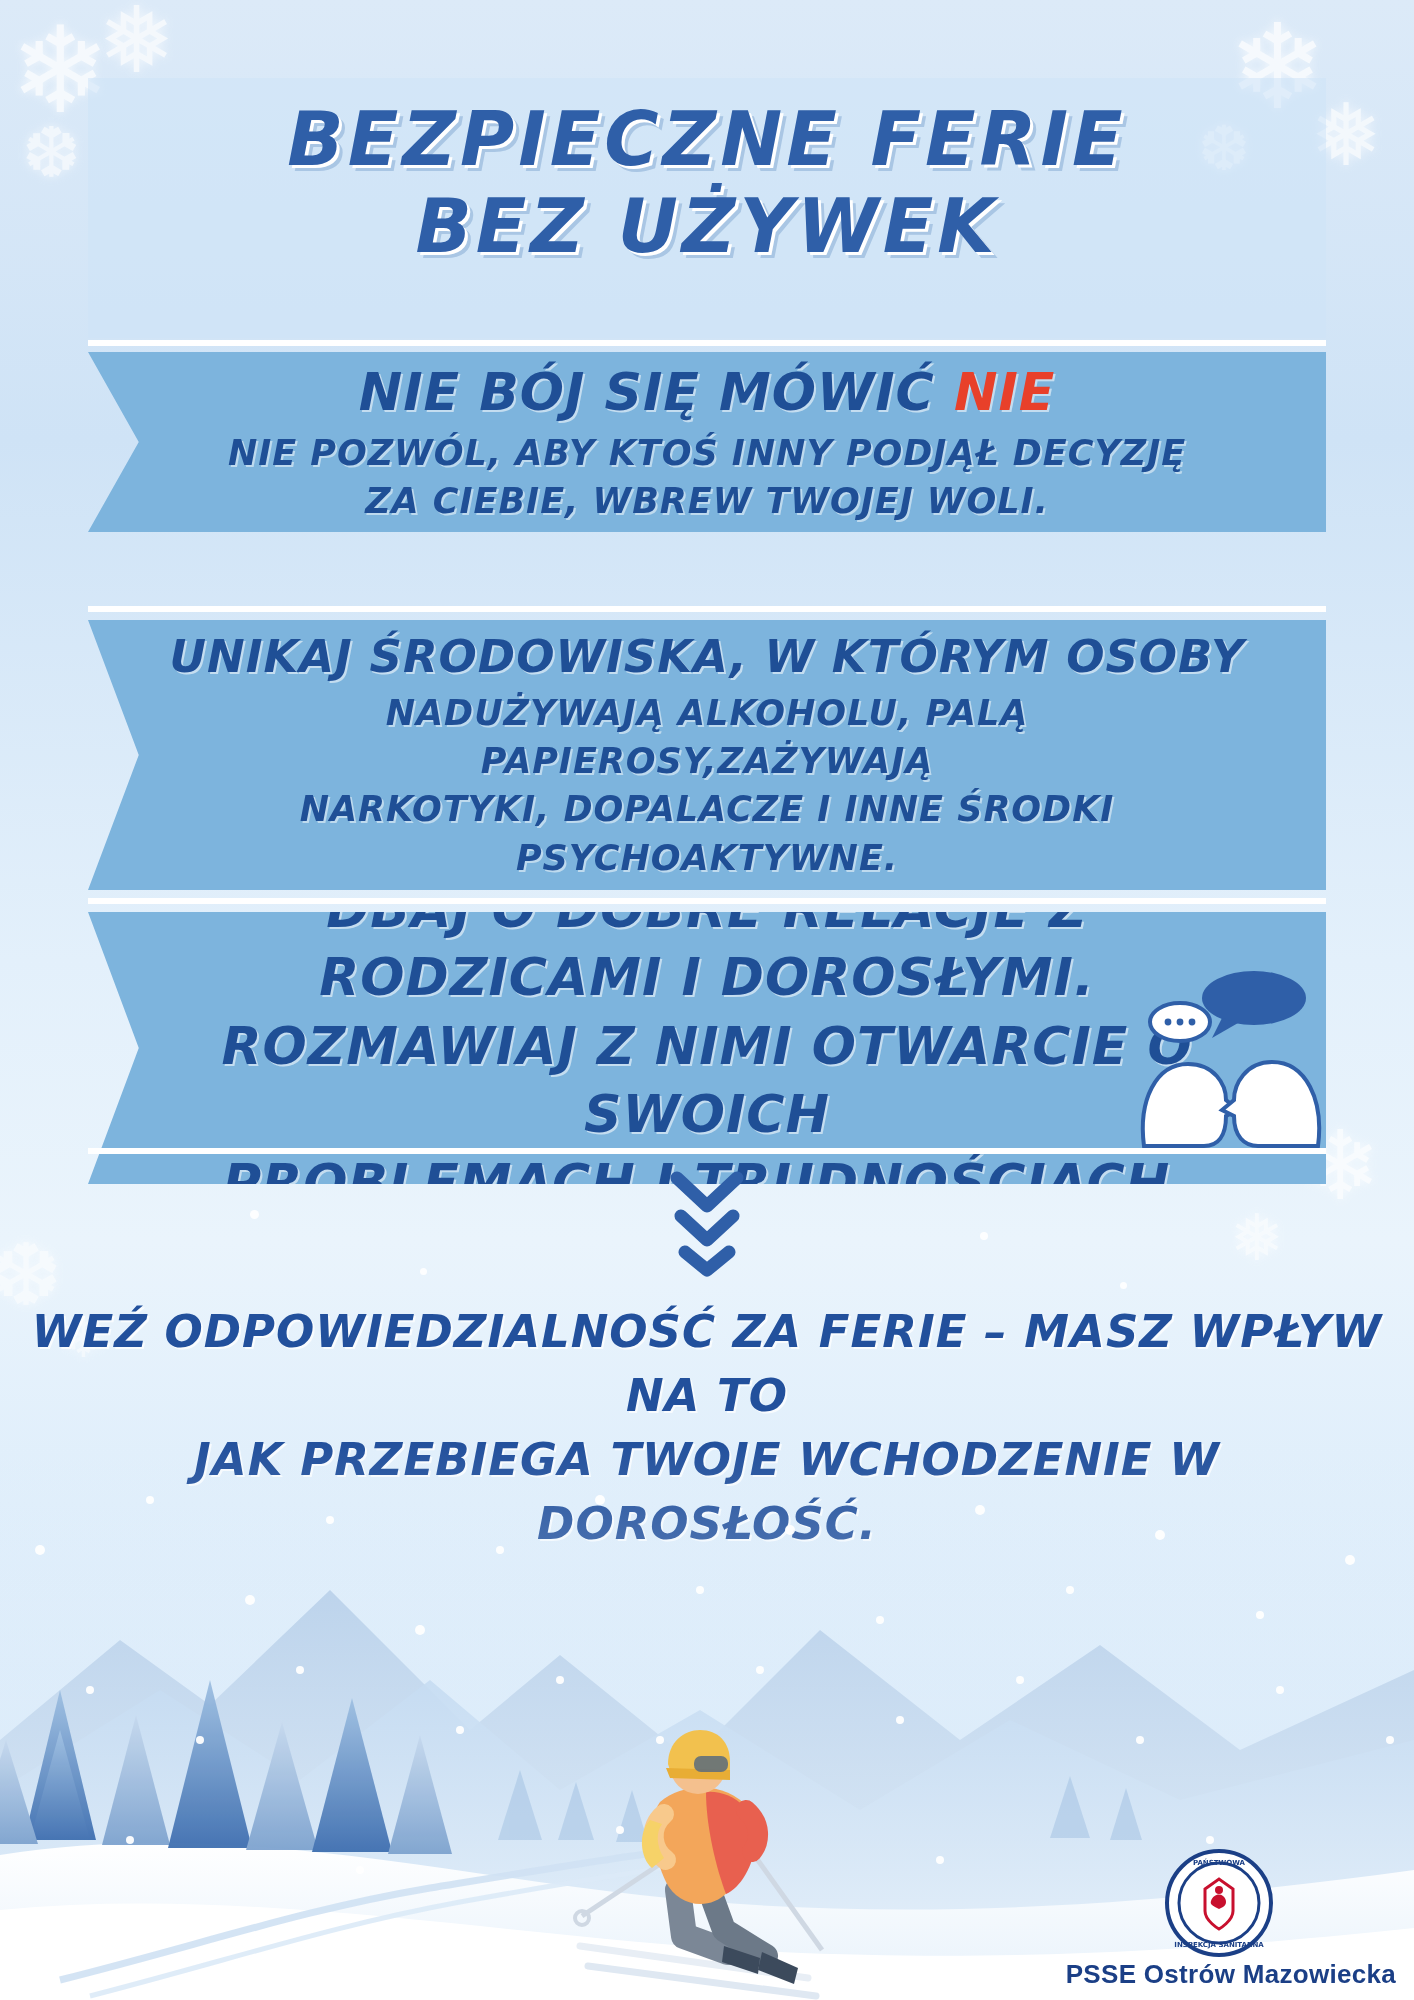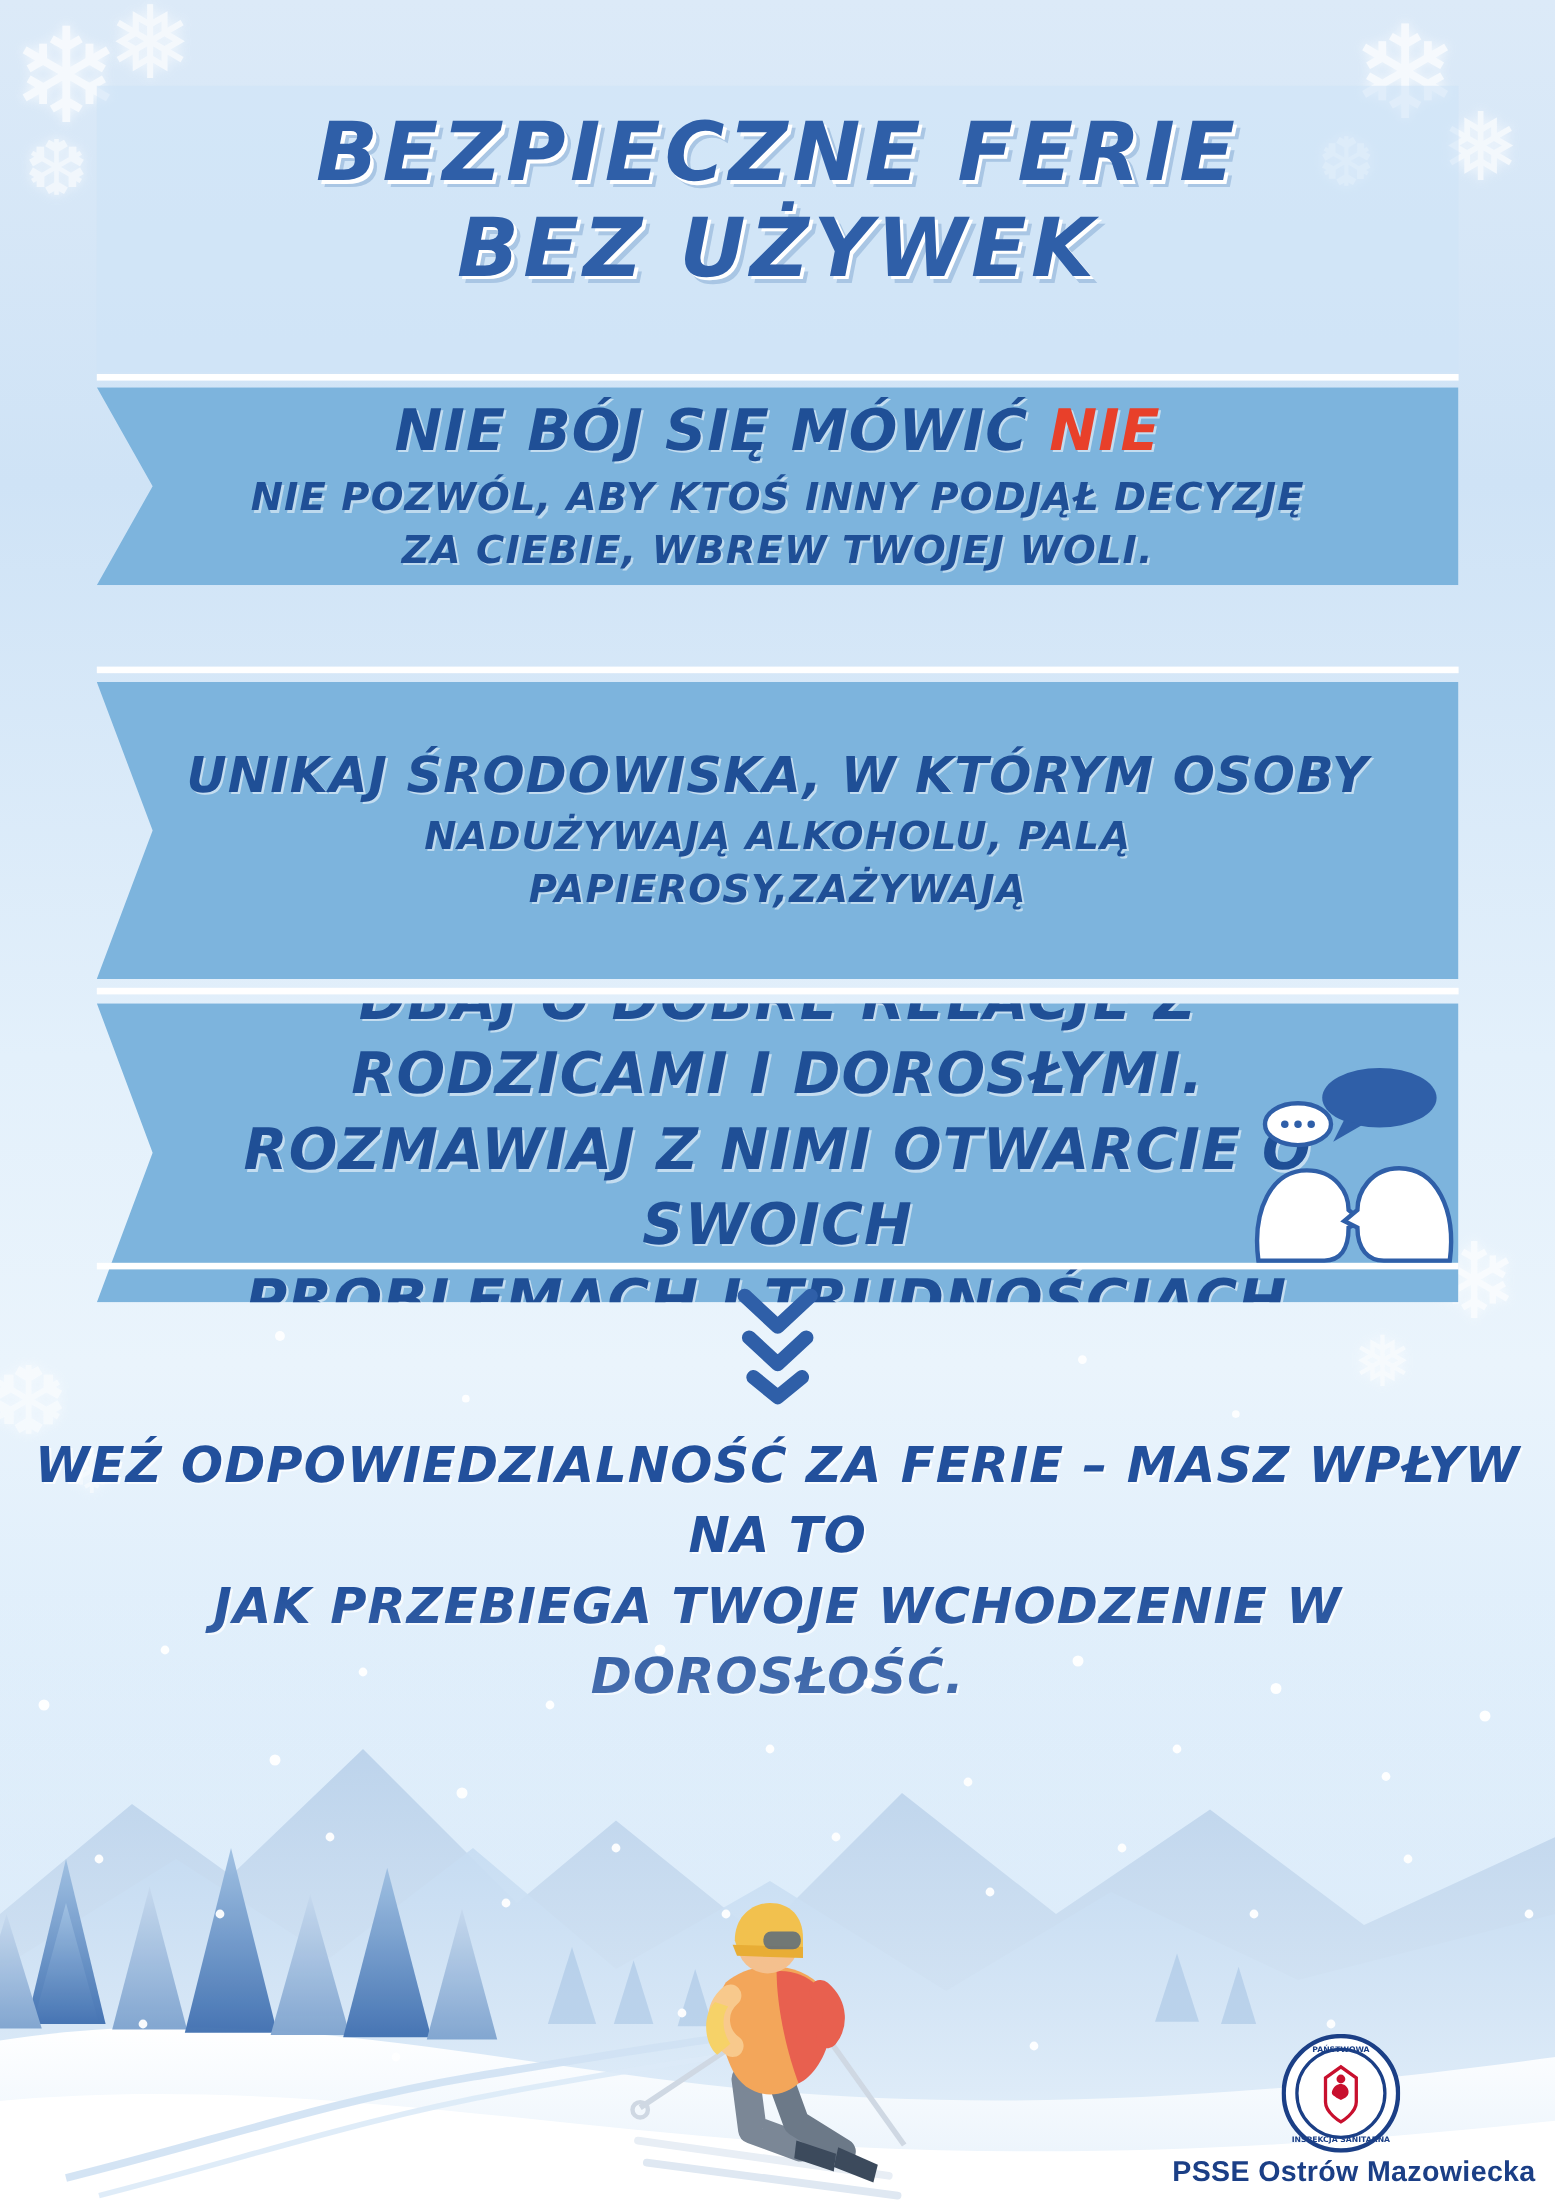--- a/index.html
+++ b/index.html
@@ -215,20 +215,21 @@
       <span class="body">NIE POZWÓL, ABY KTOŚ INNY PODJĄŁ DECYZJĘ</span>
       <span class="body">ZA CIEBIE, WBREW TWOJEJ WOLI.</span>
     </div>
   </div>
 
   <div class="rib-sep" id="sep2"></div>
   <div class="ribbon" id="ribbon2">
     <div class="inner">
       <span class="head big">UNIKAJ ŚRODOWISKA, W KTÓRYM OSOBY</span>
       <span class="body">NADUŻYWAJĄ ALKOHOLU, PALĄ PAPIEROSY,ZAŻYWAJĄ</span>
+      <span class="body">NARKOTYKI, DOPALACZE I INNE ŚRODKI PSYCHOAKTYWNE.</span>
     </div>
   </div>
 
   <div class="rib-sep" id="sep3"></div>
   <div class="ribbon" id="ribbon3">
     <div class="inner">
       <span class="head">DBAJ O DOBRE RELACJE Z RODZICAMI I DOROSŁYMI.</span>
       <span class="head">ROZMAWIAJ Z NIMI OTWARCIE O SWOICH</span>
       <span class="head">PROBLEMACH I TRUDNOŚCIACH.</span>
     </div>

